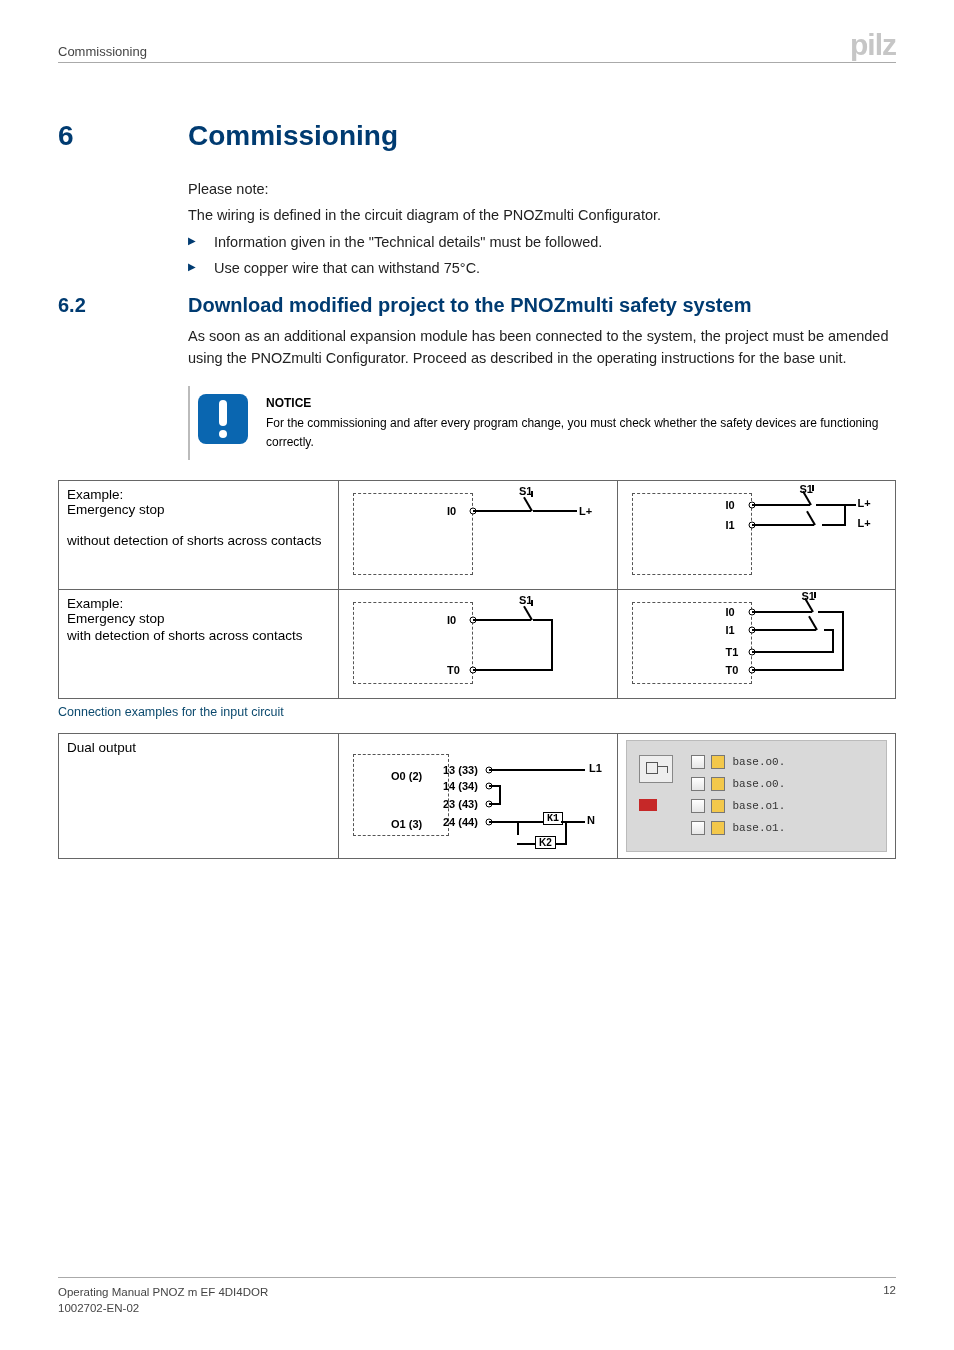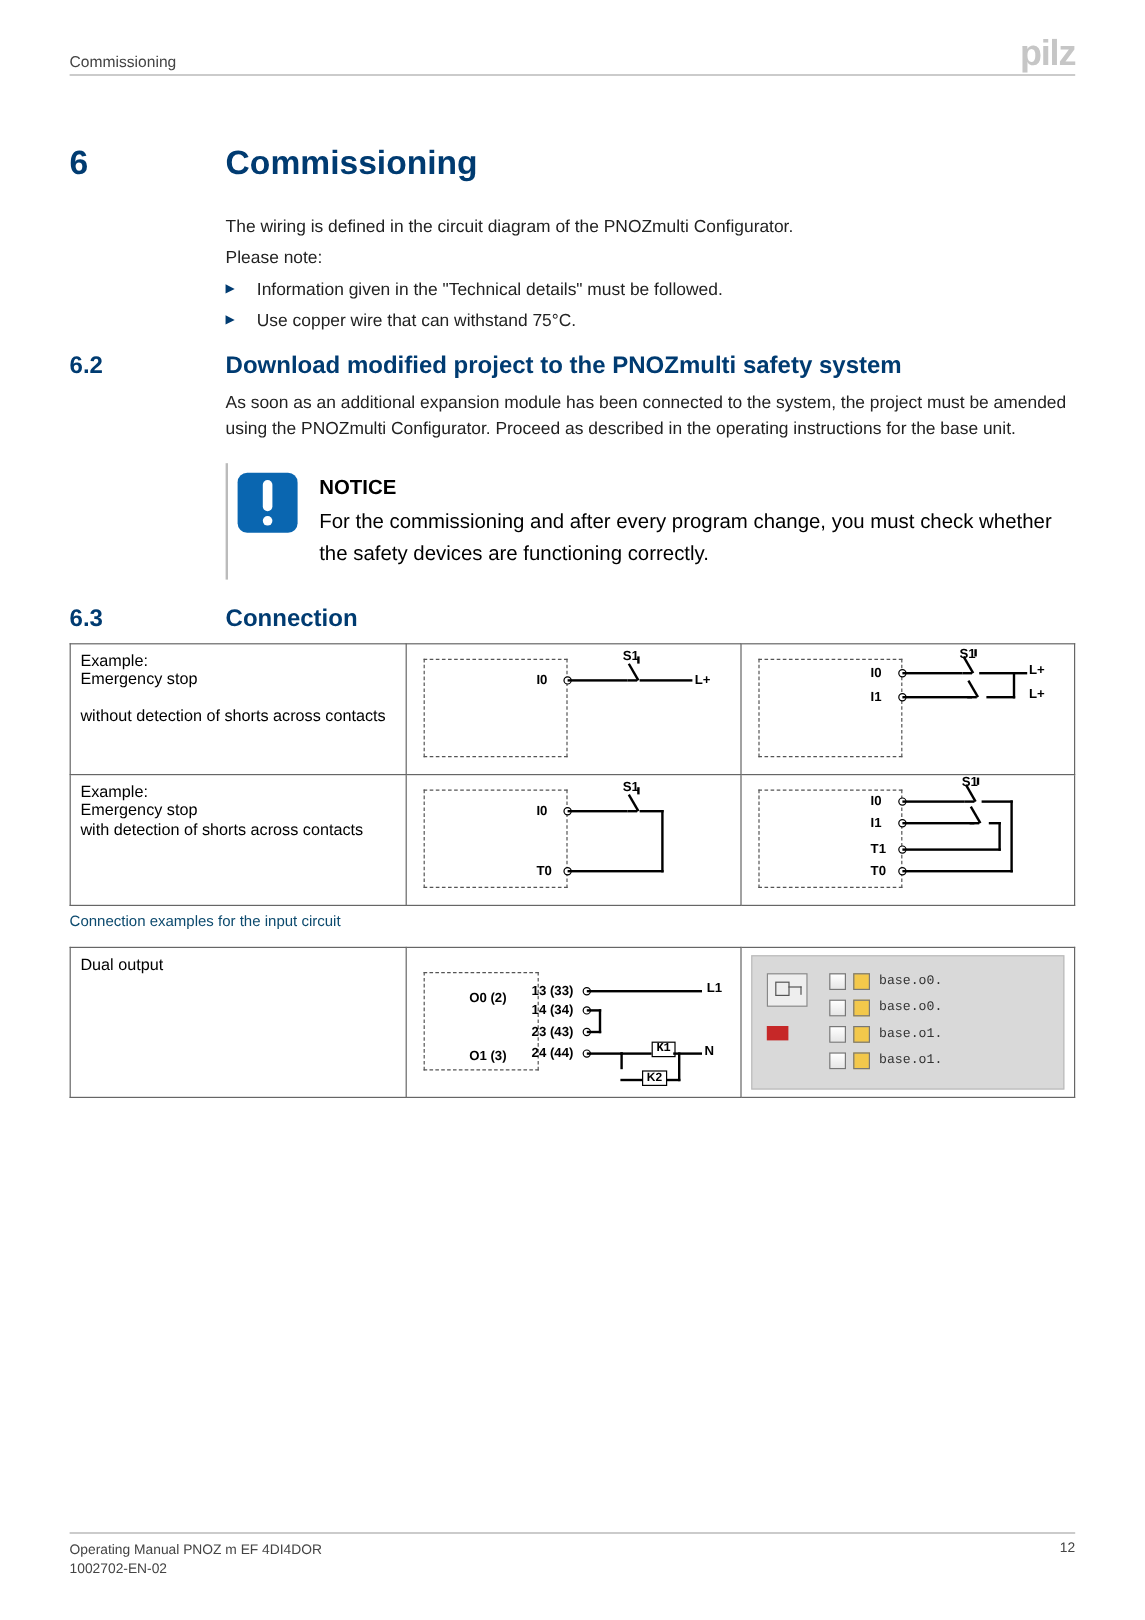--- a/index.html
+++ b/index.html
@@ -17,21 +17,21 @@
   .h2txt { font-size: 20px; font-weight: 700; color: #003b71; }
   .body { margin-left: 130px; font-size: 14.5px; line-height: 1.55; color: #222; }
   .body p { margin: 4px 0; }
   ul.arrows { list-style: none; padding: 0; margin: 4px 0 14px 0; }
   ul.arrows li { position: relative; padding-left: 26px; margin: 4px 0; }
   ul.arrows li::before { content: "▶"; position: absolute; left: 0; top: 2px; color: #003b71; font-size: 10px; }
   .notice-wrap { margin: 16px 0 20px 130px; border-left: 2px solid #bbb; padding: 8px 12px 8px 8px; display: flex; gap: 18px; }
   .notice-icon { width: 50px; height: 50px; flex: 0 0 50px; border-radius: 8px; background: #0a66b0; position: relative; }
   .notice-icon .bang { position: absolute; left: 50%; top: 6px; width: 8px; height: 26px; background: #fff; border-radius: 4px; transform: translateX(-50%); }
   .notice-icon .dot  { position: absolute; left: 50%; top: 36px; width: 8px; height: 8px; background: #fff; border-radius: 50%; transform: translateX(-50%); }
-  .notice-text { font-size: 17px; line-height: 1.55; }
+  .notice-text { font-size: 12px; line-height: 1.55; }
   .notice-text .cap { font-weight: 700; margin-bottom: 2px; }
   table.tbl { width: 100%; border-collapse: collapse; margin-top: 8px; margin-bottom: 6px; table-layout: fixed; }
   table.tbl th, table.tbl td { border: 1px solid #666; padding: 6px 8px; font-size: 13.5px; vertical-align: top; }
   table.tbl th { font-weight: 400; text-align: left; }
   .col1 { width: 280px; }
   .caption { font-size: 12.5px; color: #0c4a6e; margin: 4px 0 14px 0; }
   .diagram { position: relative; width: 100%; height: 96px; }
   .diagram2 { position: relative; width: 100%; height: 112px; }
   .dbox { position: absolute; border: 1.5px dashed #555; }
   .lbl { position: absolute; font-size: 11px; font-weight: 700; }
@@ -62,22 +62,22 @@
   <div class="logo">pilz</div>
   <div class="hr-top"></div>
 
   <div class="content">
     <div class="h1row">
       <div class="h1num">6</div>
       <div class="h1txt">Commissioning</div>
     </div>
 
     <div class="body">
+      <p>Please note:</p>
       <p>The wiring is defined in the circuit diagram of the PNOZmulti Configurator.</p>
-      <p>Please note:</p>
       <ul class="arrows">
         <li>Information given in the "Technical details" must be followed.</li>
         <li>Use copper wire that can withstand 75°C.</li>
       </ul>
     </div>
 
     <div class="h2row">
       <div class="h2num">6.2</div>
       <div class="h2txt">Download modified project to the PNOZmulti safety system</div>
     </div>
@@ -89,24 +89,20 @@
       <div class="notice-icon">
         <div class="bang"></div>
           <div class="dot"></div>
       </div>
       <div class="notice-text">
         <div class="cap">NOTICE</div>
         <div>For the commissioning and after every program change, you must check whether the safety devices are functioning correctly.</div>
       </div>
     </div>
 
-    <div class="h2row" style="margin-top:22px;">
-      <div class="h2num">6.3</div>
-      <div class="h2txt">Connection</div>
-    </div>
 
     <table class="tbl">
       <colgroup>
           <col class="col1">
           <col>
           <col>
         </colgroup>
       <tbody>
       <tr>
         <td>

